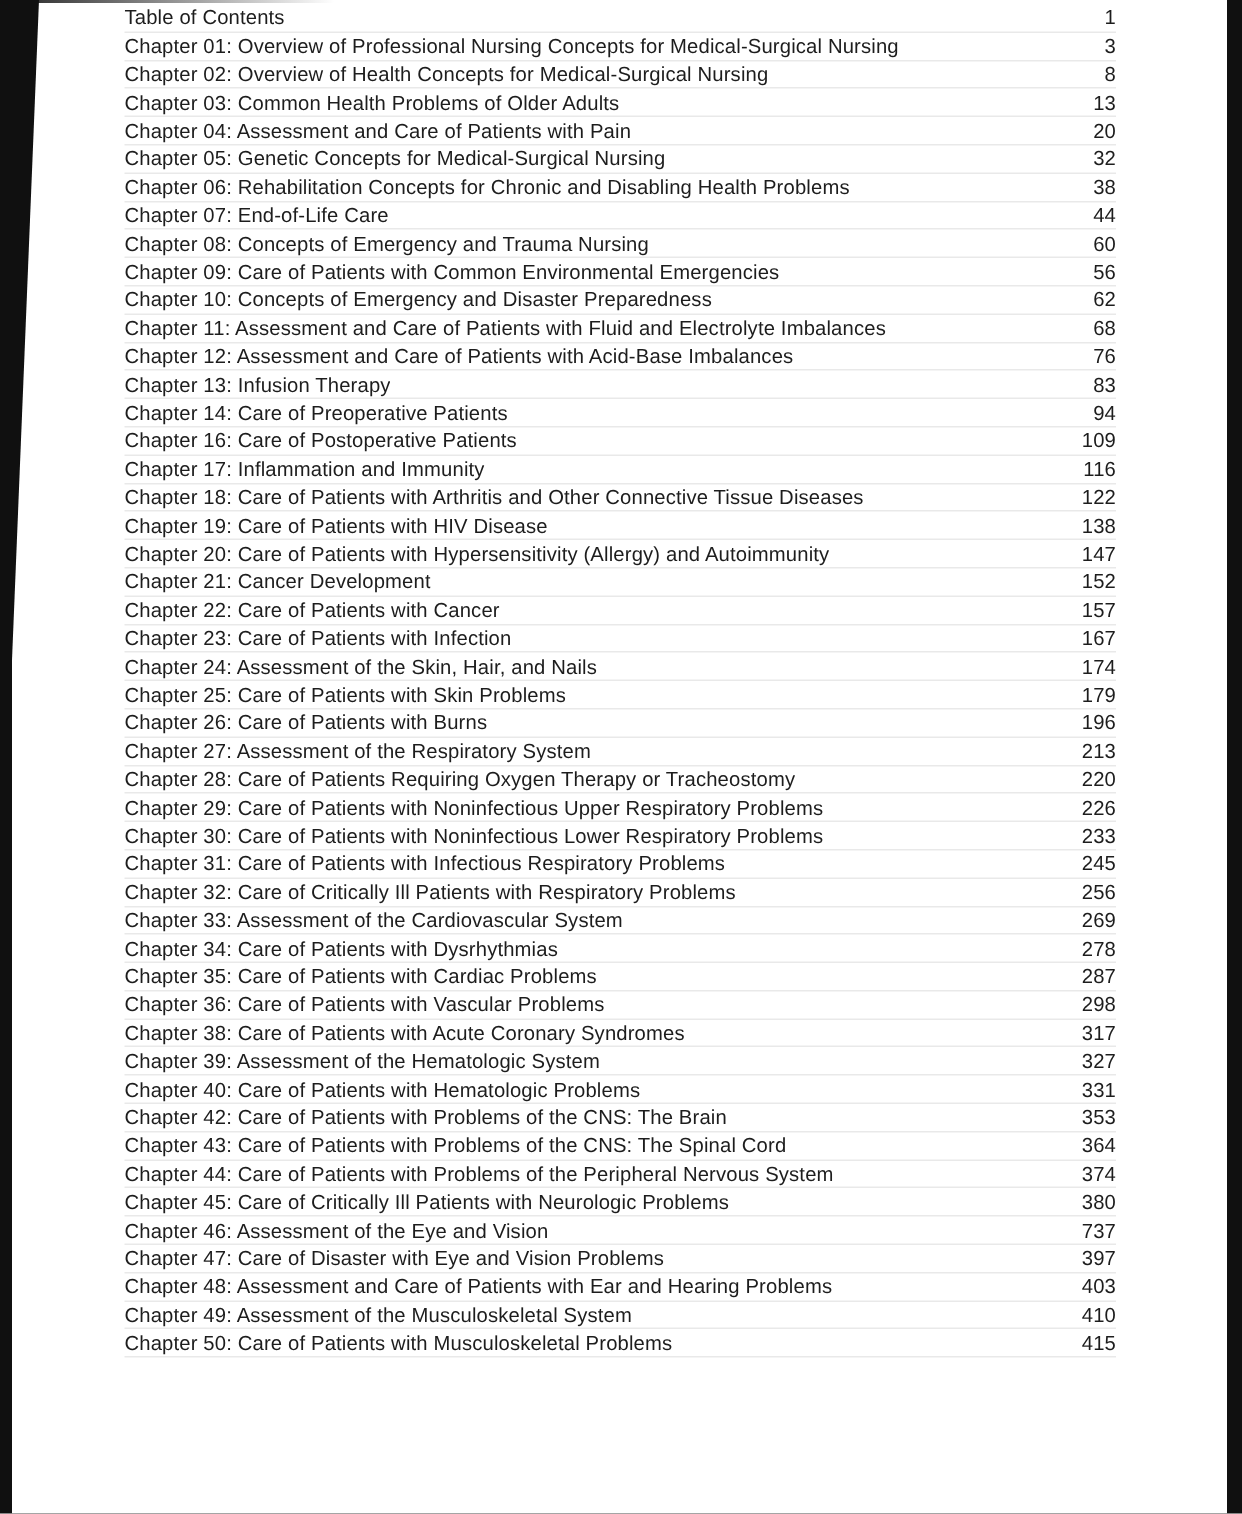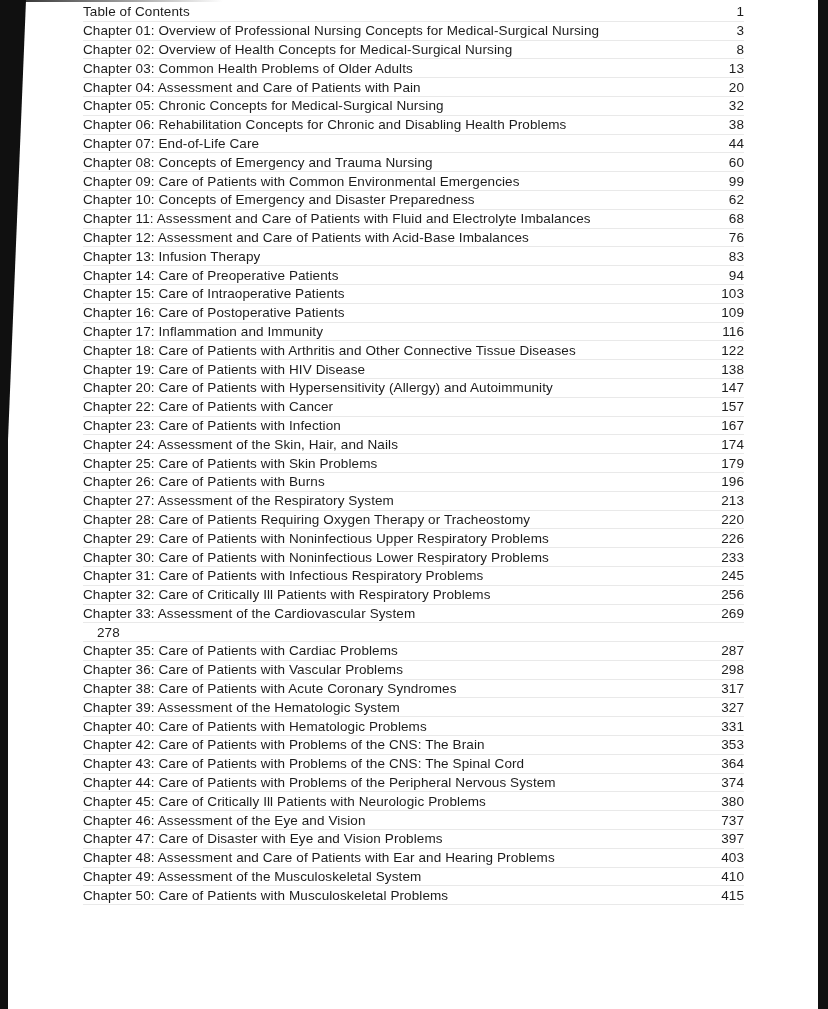--- a/index.html
+++ b/index.html
@@ -87,38 +87,38 @@
       </div>
       <div class="toc-row">
         <span class="toc-title">Chapter 03: Common Health Problems of Older Adults</span>
         <span class="toc-page">13</span>
       </div>
       <div class="toc-row">
         <span class="toc-title">Chapter 04: Assessment and Care of Patients with Pain</span>
         <span class="toc-page">20</span>
       </div>
       <div class="toc-row">
-        <span class="toc-title">Chapter 05: Chronic Concepts for Medical-Surgical Nursing</span>
+        <span class="toc-title">Chapter 05: Genetic Concepts for Medical-Surgical Nursing</span>
         <span class="toc-page">32</span>
       </div>
       <div class="toc-row">
         <span class="toc-title">Chapter 06: Rehabilitation Concepts for Chronic and Disabling Health Problems</span>
         <span class="toc-page">38</span>
       </div>
       <div class="toc-row">
         <span class="toc-title">Chapter 07: End-of-Life Care</span>
         <span class="toc-page">44</span>
       </div>
       <div class="toc-row">
         <span class="toc-title">Chapter 08: Concepts of Emergency and Trauma Nursing</span>
         <span class="toc-page">60</span>
       </div>
       <div class="toc-row">
         <span class="toc-title">Chapter 09: Care of Patients with Common Environmental Emergencies</span>
-        <span class="toc-page">99</span>
+        <span class="toc-page">56</span>
       </div>
       <div class="toc-row">
         <span class="toc-title">Chapter 10: Concepts of Emergency and Disaster Preparedness</span>
         <span class="toc-page">62</span>
       </div>
       <div class="toc-row">
         <span class="toc-title">Chapter 11: Assessment and Care of Patients with Fluid and Electrolyte Imbalances</span>
         <span class="toc-page">68</span>
       </div>
       <div class="toc-row">
@@ -127,44 +127,44 @@
       </div>
       <div class="toc-row">
         <span class="toc-title">Chapter 13: Infusion Therapy</span>
         <span class="toc-page">83</span>
       </div>
       <div class="toc-row">
         <span class="toc-title">Chapter 14: Care of Preoperative Patients</span>
         <span class="toc-page">94</span>
       </div>
       <div class="toc-row">
-        <span class="toc-title">Chapter 15: Care of Intraoperative Patients</span>
-        <span class="toc-page">103</span>
-      </div>
-      <div class="toc-row">
         <span class="toc-title">Chapter 16: Care of Postoperative Patients</span>
         <span class="toc-page">109</span>
       </div>
       <div class="toc-row">
         <span class="toc-title">Chapter 17: Inflammation and Immunity</span>
         <span class="toc-page">116</span>
       </div>
       <div class="toc-row">
         <span class="toc-title">Chapter 18: Care of Patients with Arthritis and Other Connective Tissue Diseases</span>
         <span class="toc-page">122</span>
       </div>
       <div class="toc-row">
         <span class="toc-title">Chapter 19: Care of Patients with HIV Disease</span>
         <span class="toc-page">138</span>
       </div>
       <div class="toc-row">
         <span class="toc-title">Chapter 20: Care of Patients with Hypersensitivity (Allergy) and Autoimmunity</span>
         <span class="toc-page">147</span>
       </div>
       <div class="toc-row">
+        <span class="toc-title">Chapter 21: Cancer Development</span>
+        <span class="toc-page">152</span>
+      </div>
+      <div class="toc-row">
         <span class="toc-title">Chapter 22: Care of Patients with Cancer</span>
         <span class="toc-page">157</span>
       </div>
       <div class="toc-row">
         <span class="toc-title">Chapter 23: Care of Patients with Infection</span>
         <span class="toc-page">167</span>
       </div>
       <div class="toc-row">
         <span class="toc-title">Chapter 24: Assessment of the Skin, Hair, and Nails</span>
         <span class="toc-page">174</span>
@@ -199,20 +199,21 @@
       </div>
       <div class="toc-row">
         <span class="toc-title">Chapter 32: Care of Critically Ill Patients with Respiratory Problems</span>
         <span class="toc-page">256</span>
       </div>
       <div class="toc-row">
         <span class="toc-title">Chapter 33: Assessment of the Cardiovascular System</span>
         <span class="toc-page">269</span>
       </div>
       <div class="toc-row">
+        <span class="toc-title">Chapter 34: Care of Patients with Dysrhythmias</span>
         <span class="toc-page">278</span>
       </div>
       <div class="toc-row">
         <span class="toc-title">Chapter 35: Care of Patients with Cardiac Problems</span>
         <span class="toc-page">287</span>
       </div>
       <div class="toc-row">
         <span class="toc-title">Chapter 36: Care of Patients with Vascular Problems</span>
         <span class="toc-page">298</span>
       </div>

